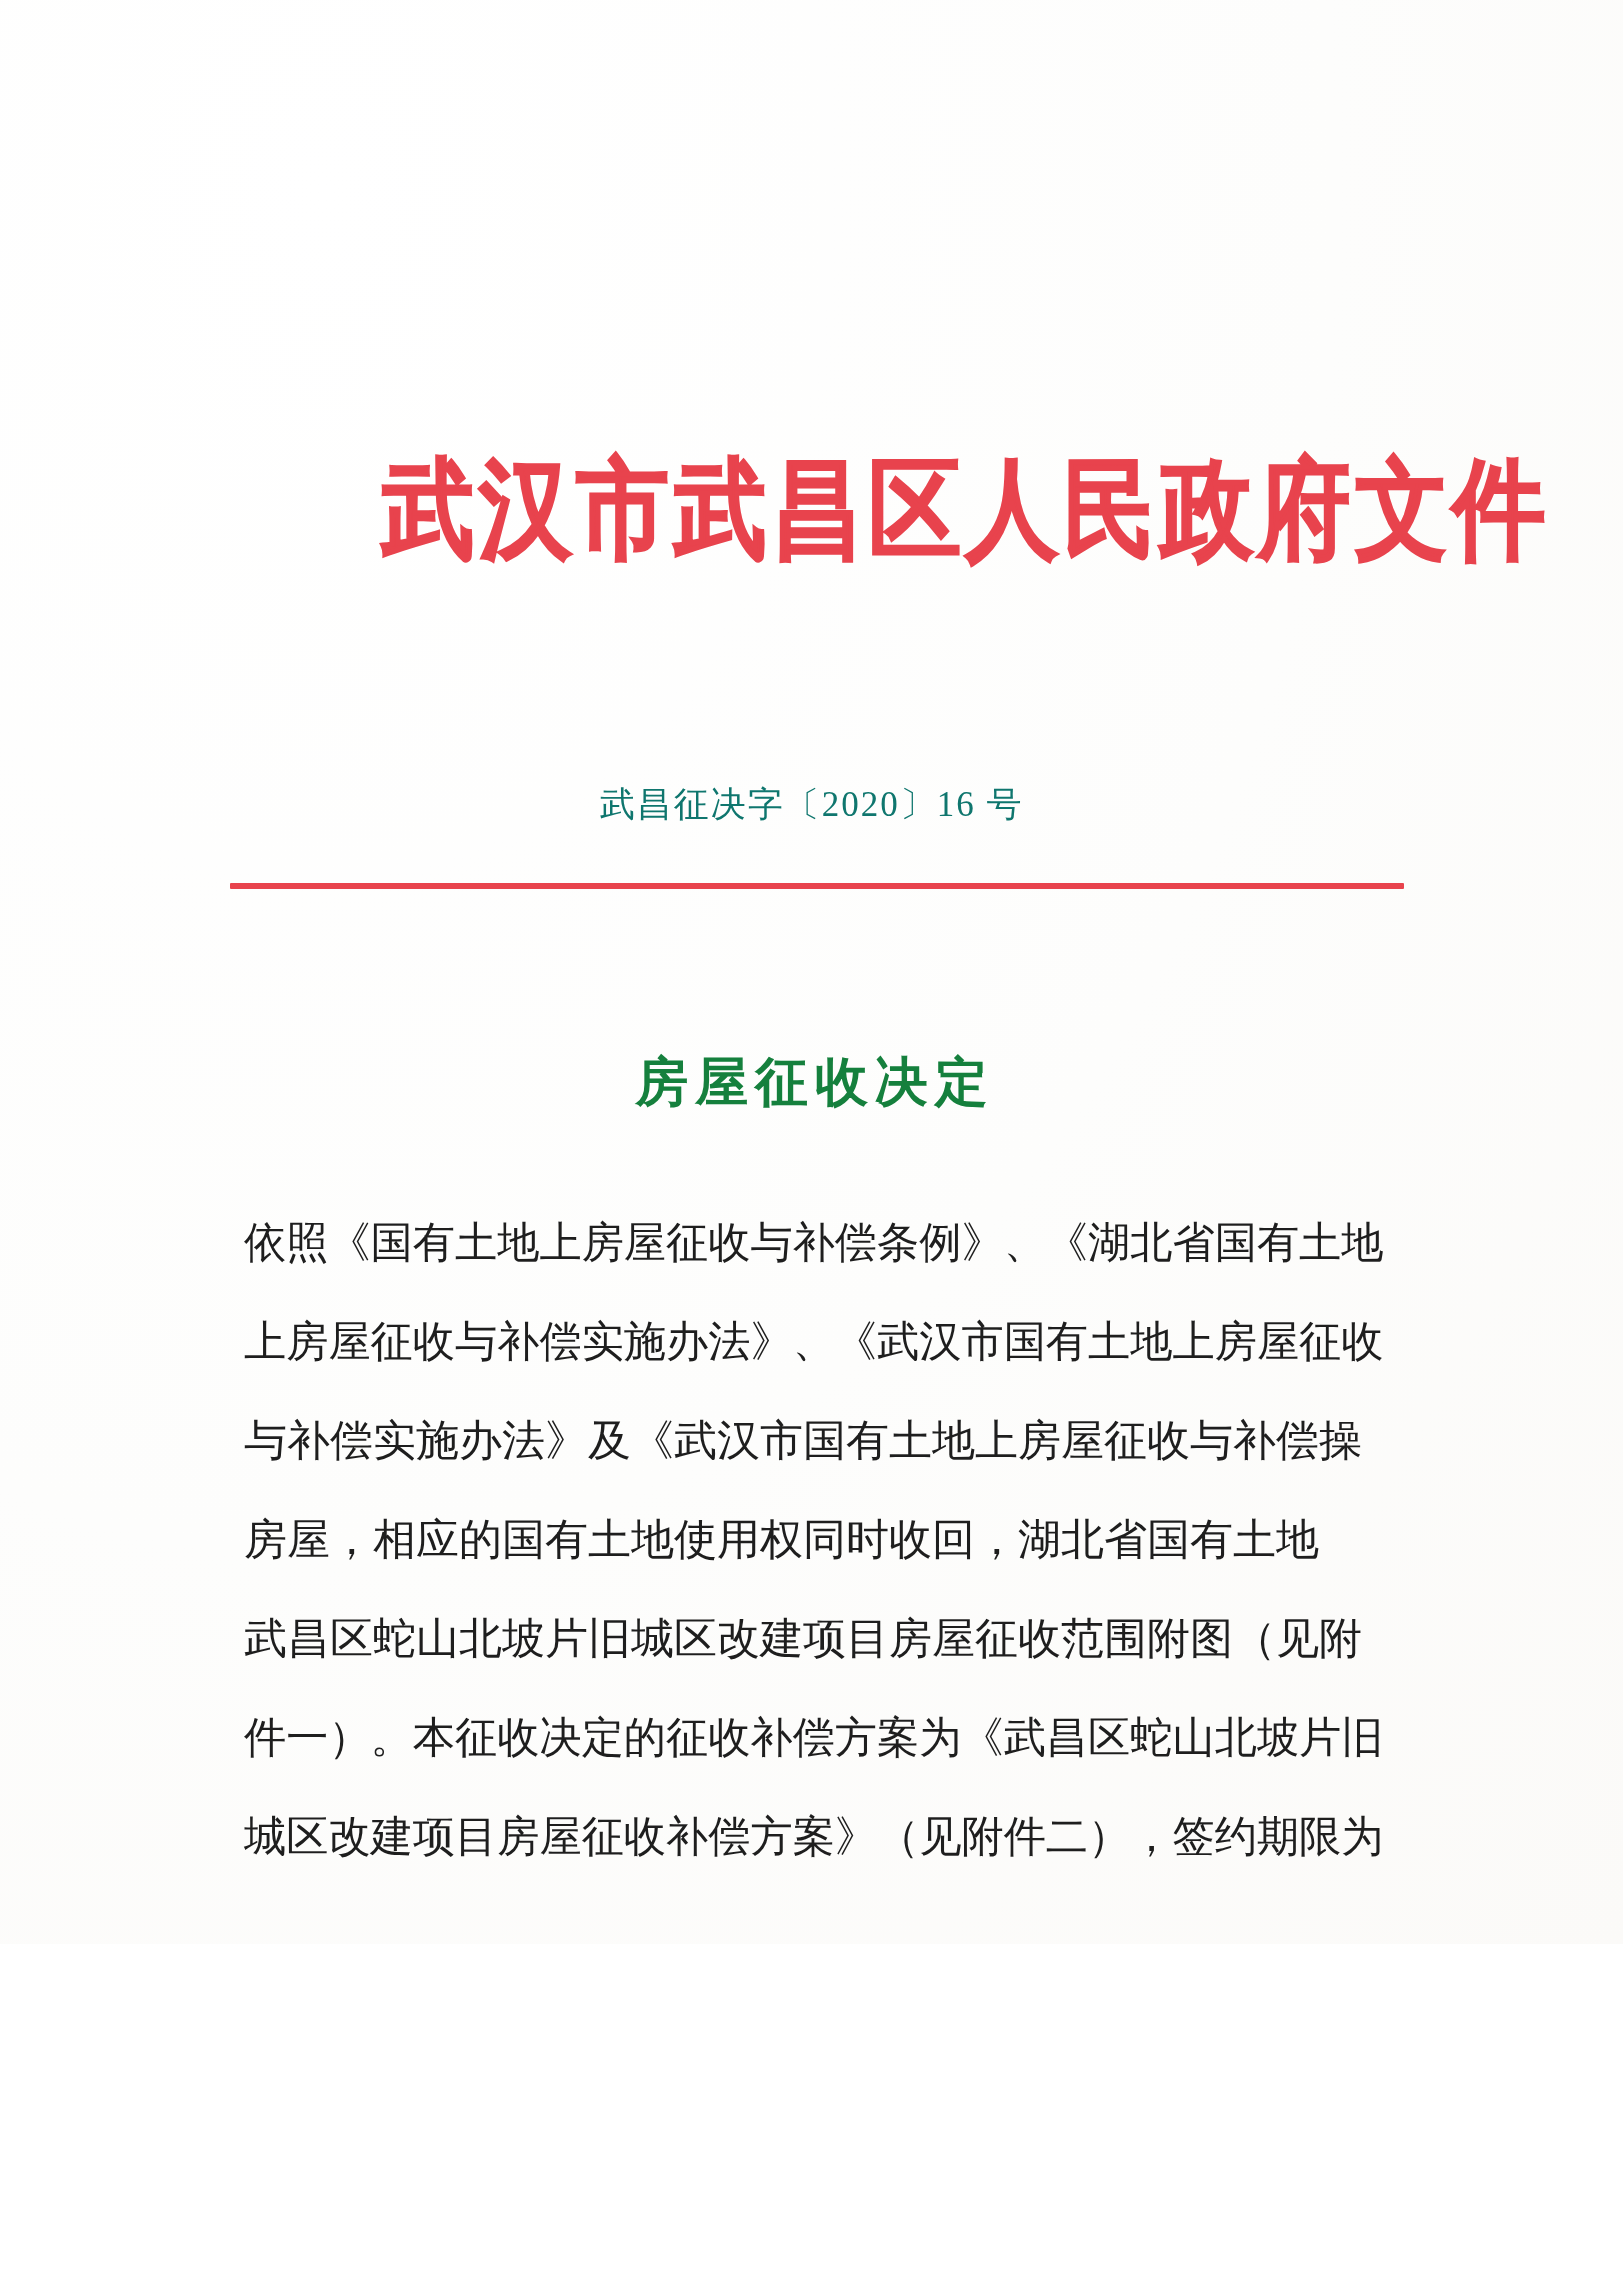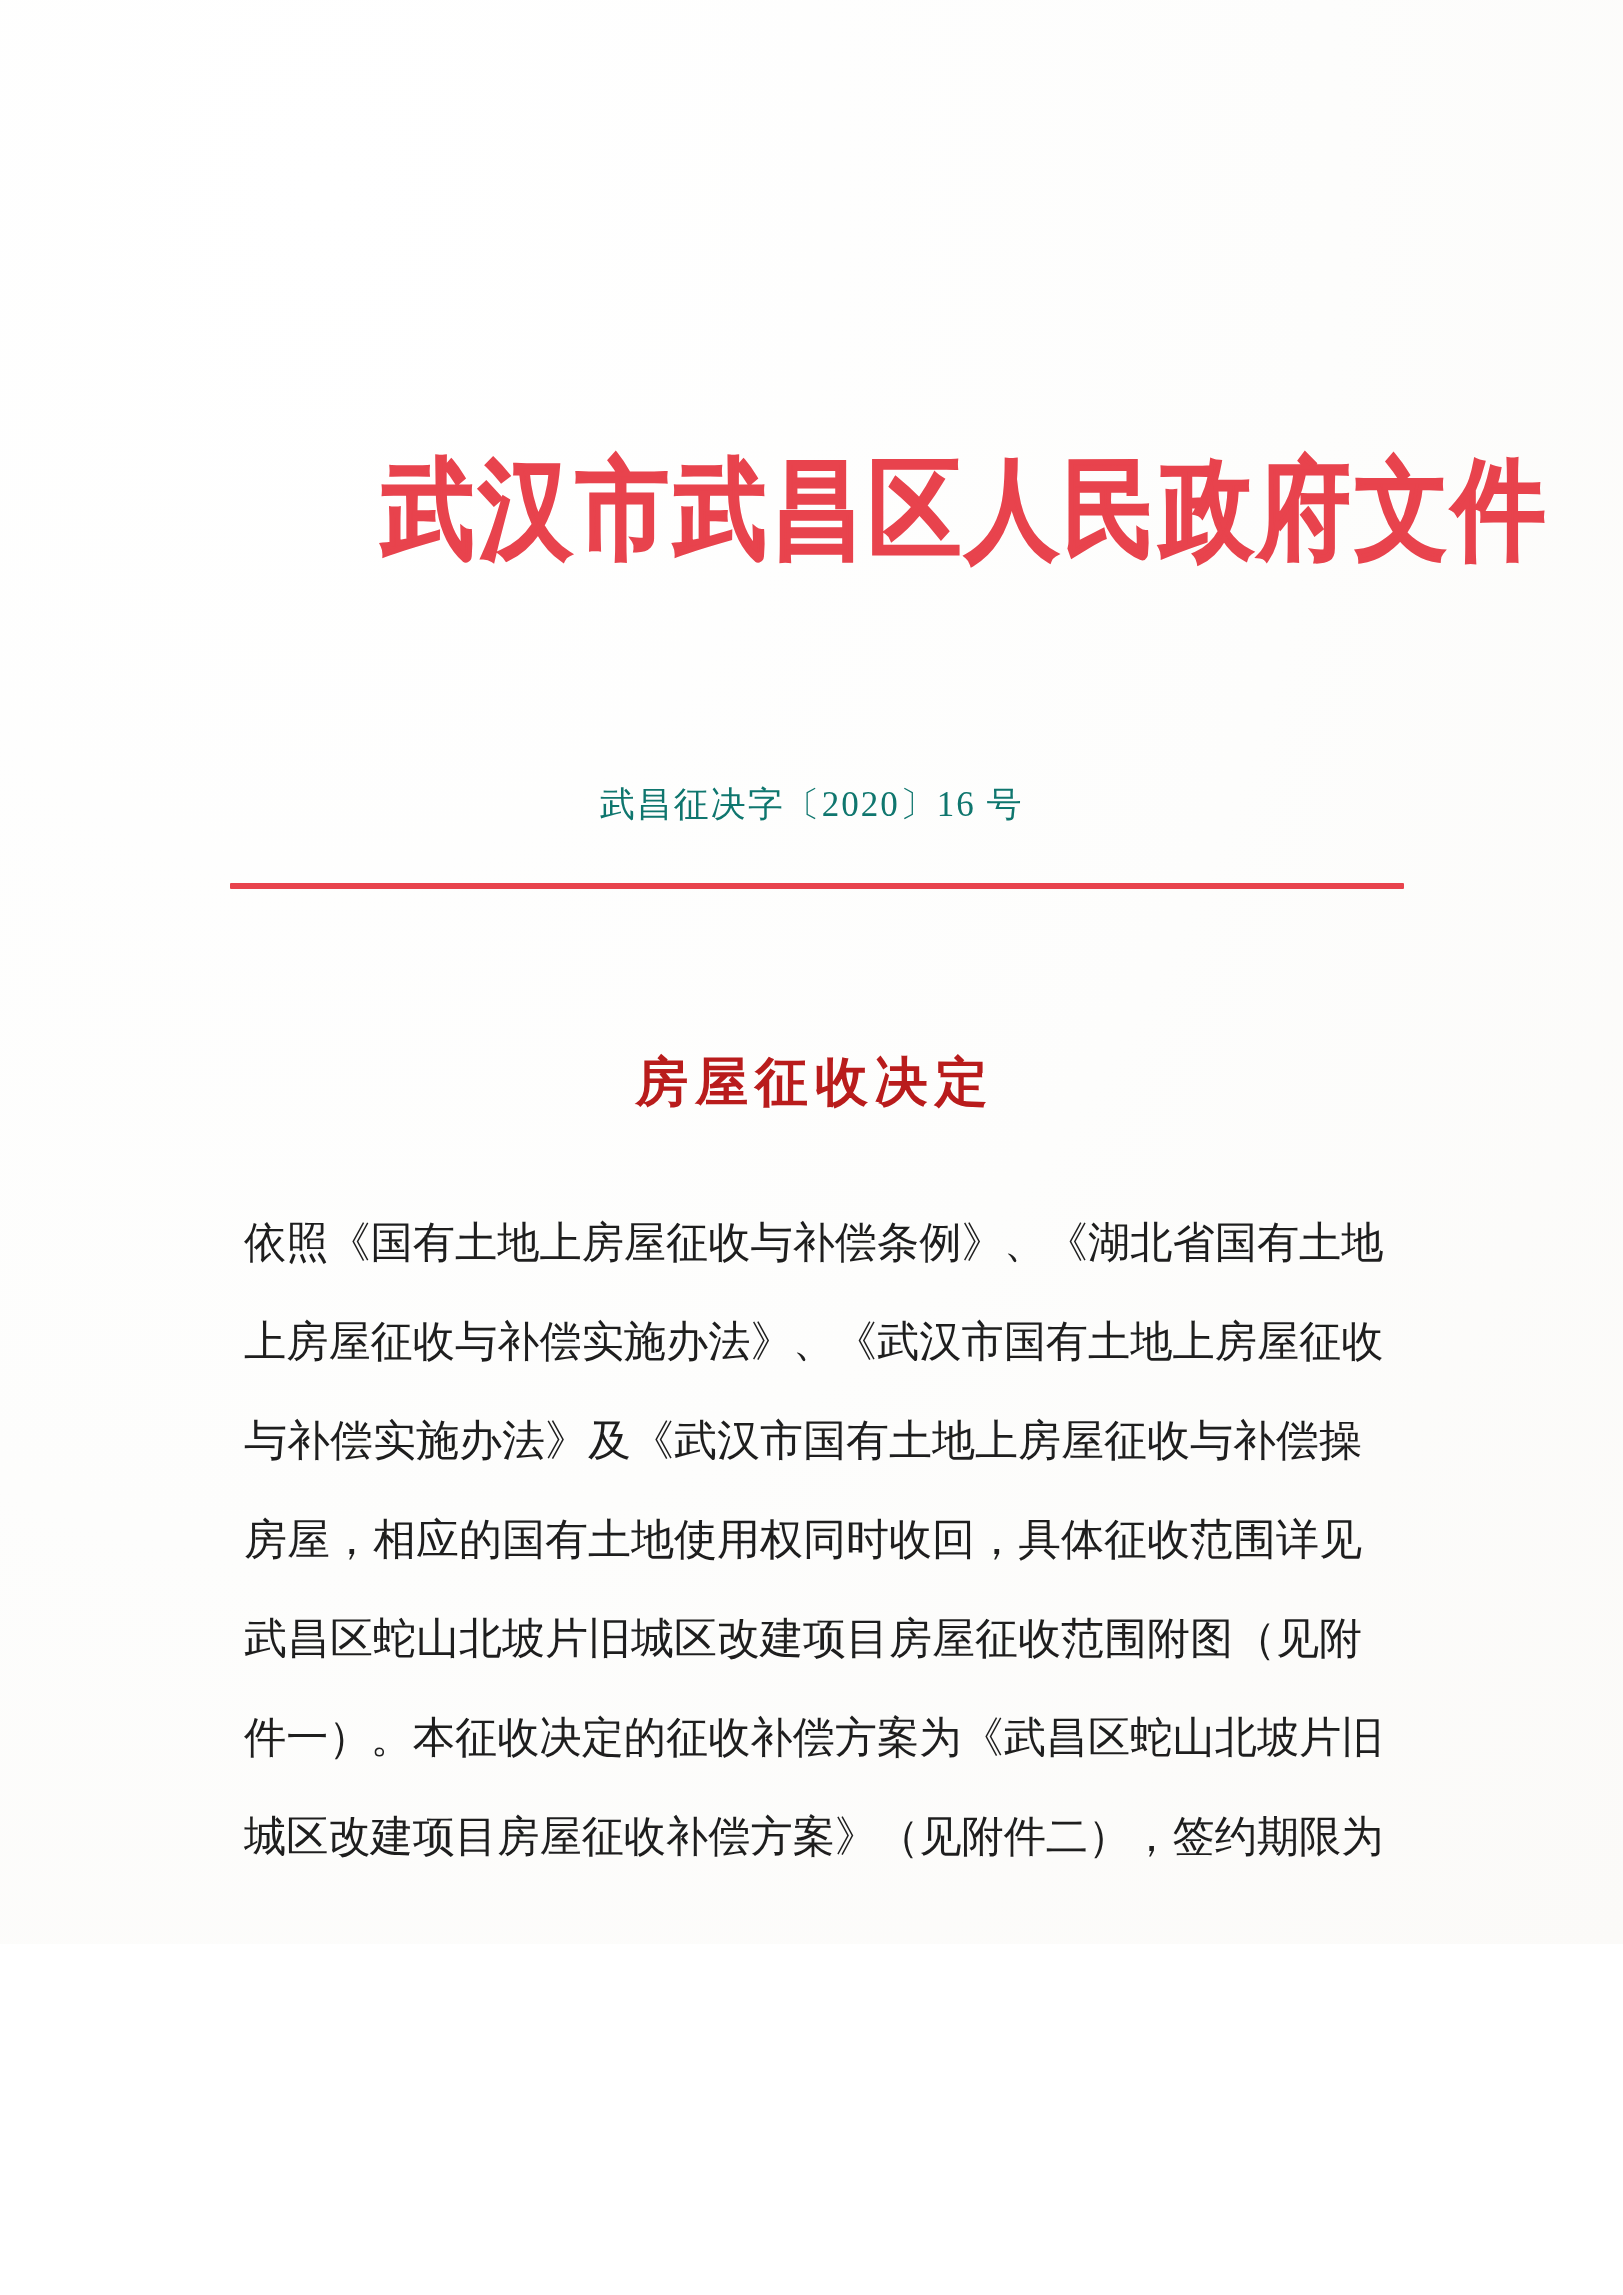--- a/index.html
+++ b/index.html
@@ -85,21 +85,21 @@
     left: 0;
     right: 0;
     top: 1011px;
     text-align: center;
   }
   #doc-title {
     display: inline-block;
     font-family: "Liberation Serif", "DejaVu Serif", serif;
     font-size: 53px;
     font-weight: 700;
-    color: #b91c1c;
+    color: #15803d;
     letter-spacing: 6.9px;
     text-indent: 6.9px;
     white-space: nowrap;
   }
 
   
   #body-block {
     position: absolute;
     left: 244px;
     top: 1193px;
@@ -147,21 +147,21 @@
   <div id="red-rule"></div>
 
   <div id="doc-title-row">
     <h1 id="doc-title">房屋征收决定</h1>
   </div>
 
   <div id="body-block">
     <div class="body-line" style="transform: scaleX(0.981481); transform-origin: left center;">依照《国有土地上房屋征收与补偿条例》、《湖北省国有土地</div>
     <div class="body-line" style="transform: scaleX(0.981481); transform-origin: left center;">上房屋征收与补偿实施办法》、《武汉市国有土地上房屋征收</div>
     <div class="body-line">与补偿实施办法》及《武汉市国有土地上房屋征收与补偿操</div>
-    <div class="body-line">房屋，相应的国有土地使用权同时收回，具体征收范围详见</div>
+    <div class="body-line">房屋，相应的国有土地使用权同时收回，湖北省国有土地</div>
     <div class="body-line">武昌区蛇山北坡片旧城区改建项目房屋征收范围附图（见附</div>
     <div class="body-line" style="transform: scaleX(0.981481); transform-origin: left center;">件一）。本征收决定的征收补偿方案为《武昌区蛇山北坡片旧</div>
     <div class="body-line" style="transform: scaleX(0.981481); transform-origin: left center;">城区改建项目房屋征收补偿方案》（见附件二），签约期限为</div>
   </div>
 
   <div id="page-number">1</div>
 
 </div>
 
 

